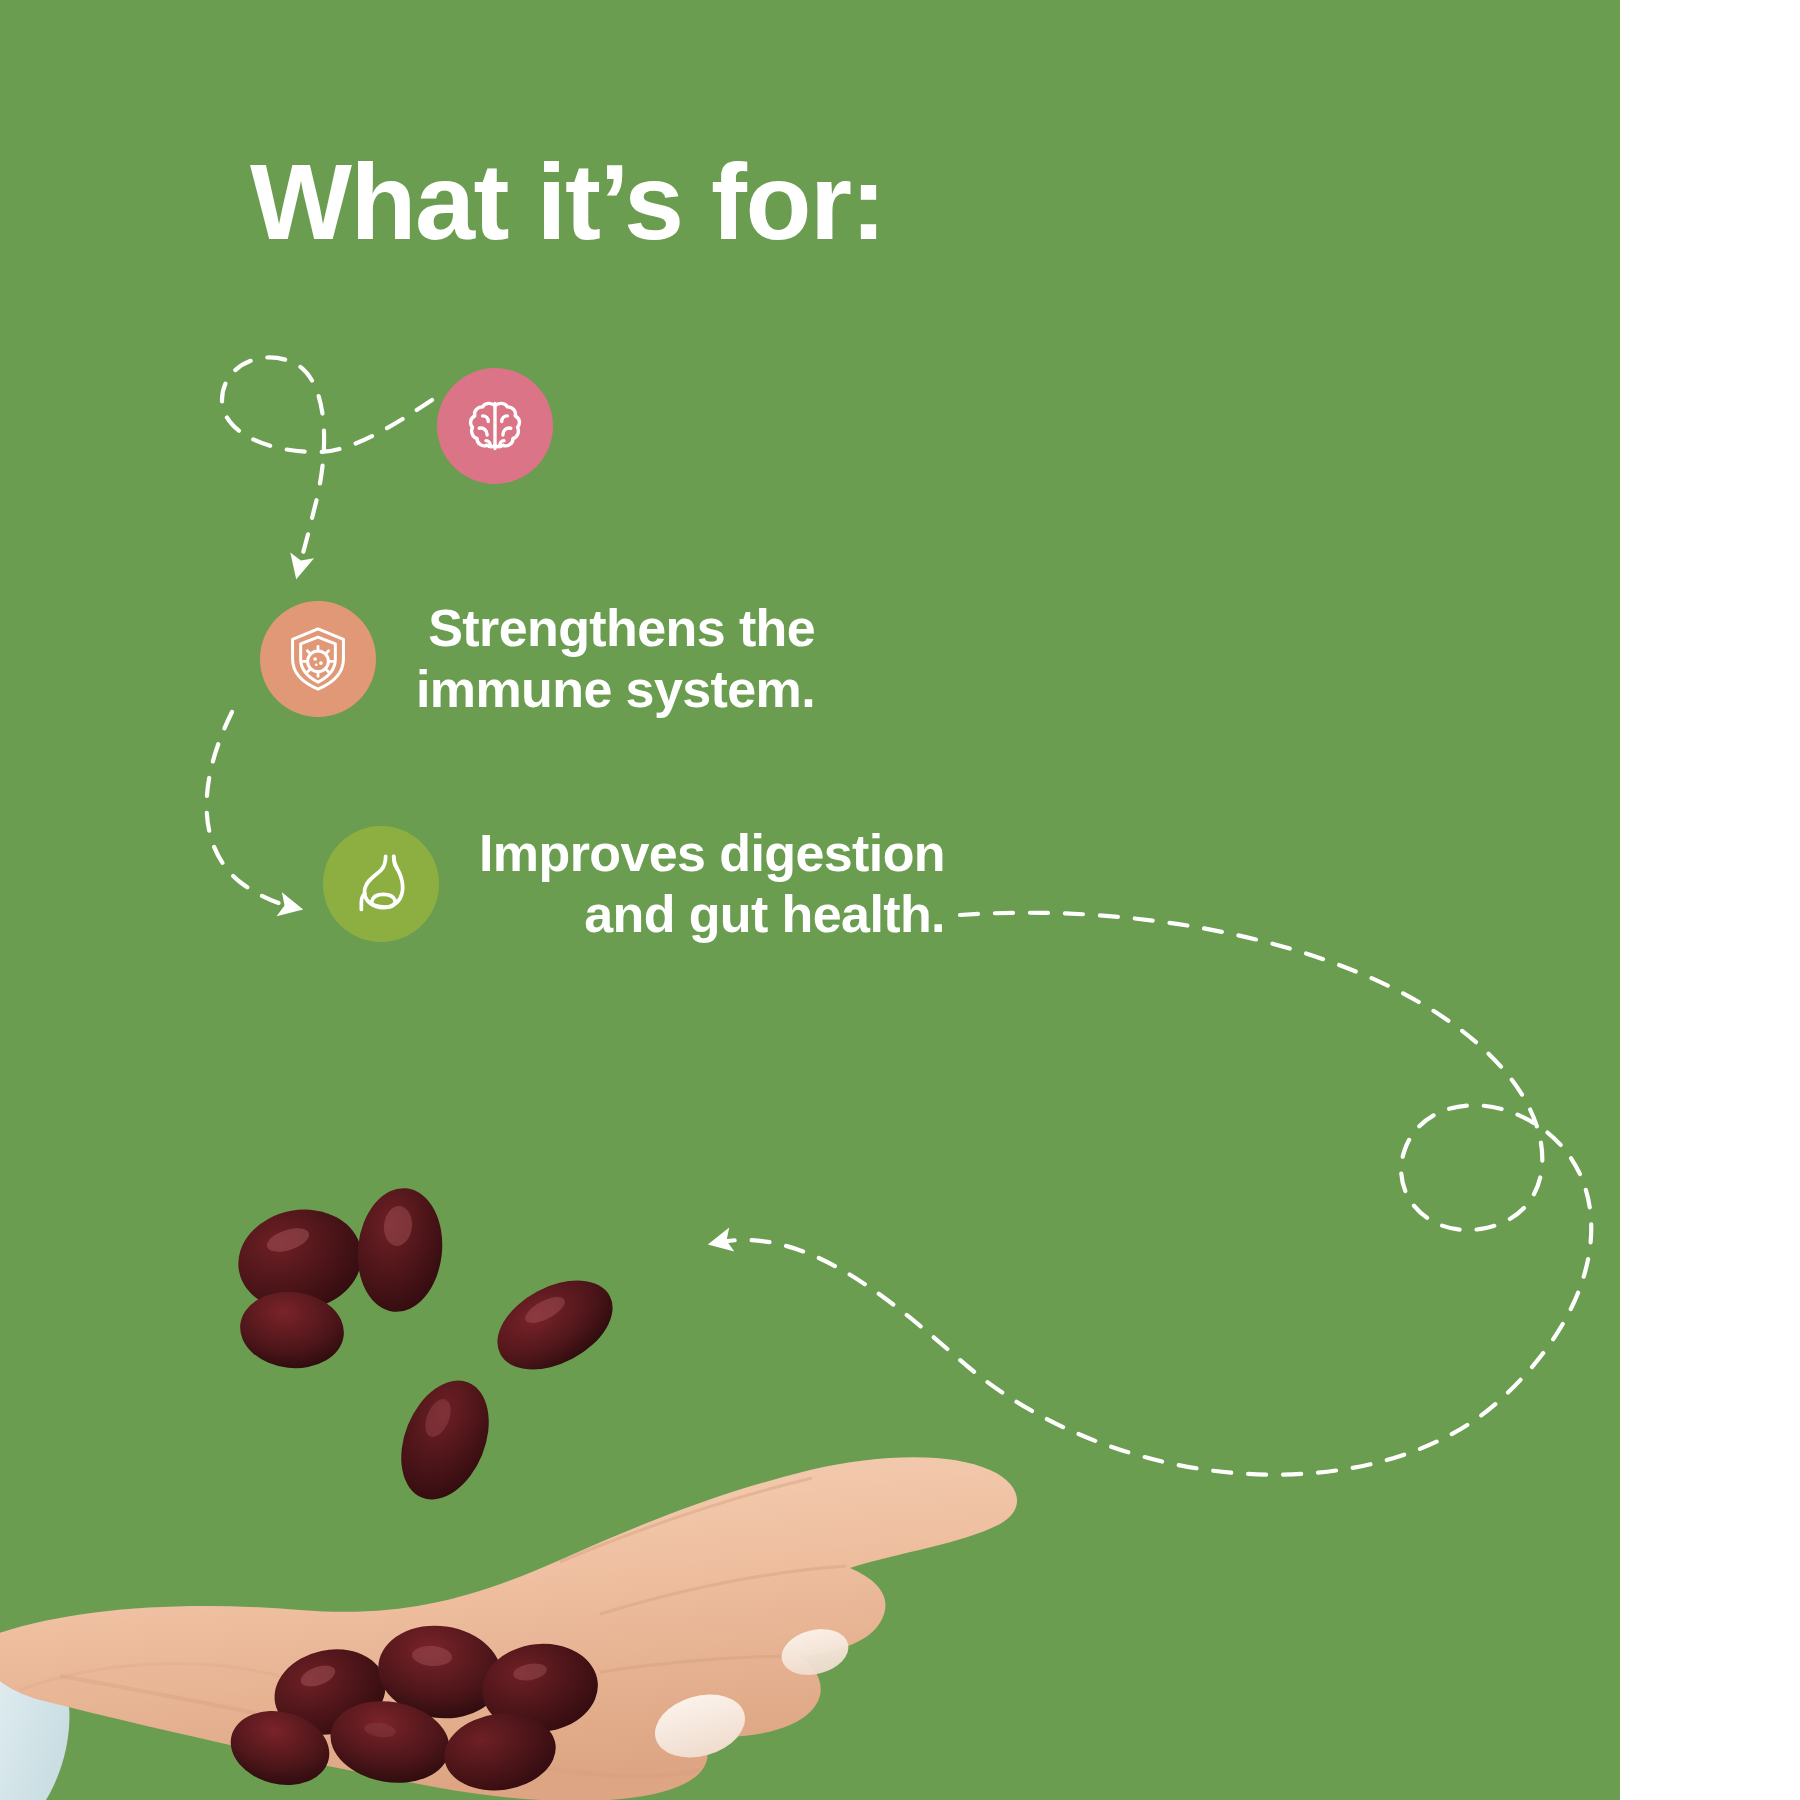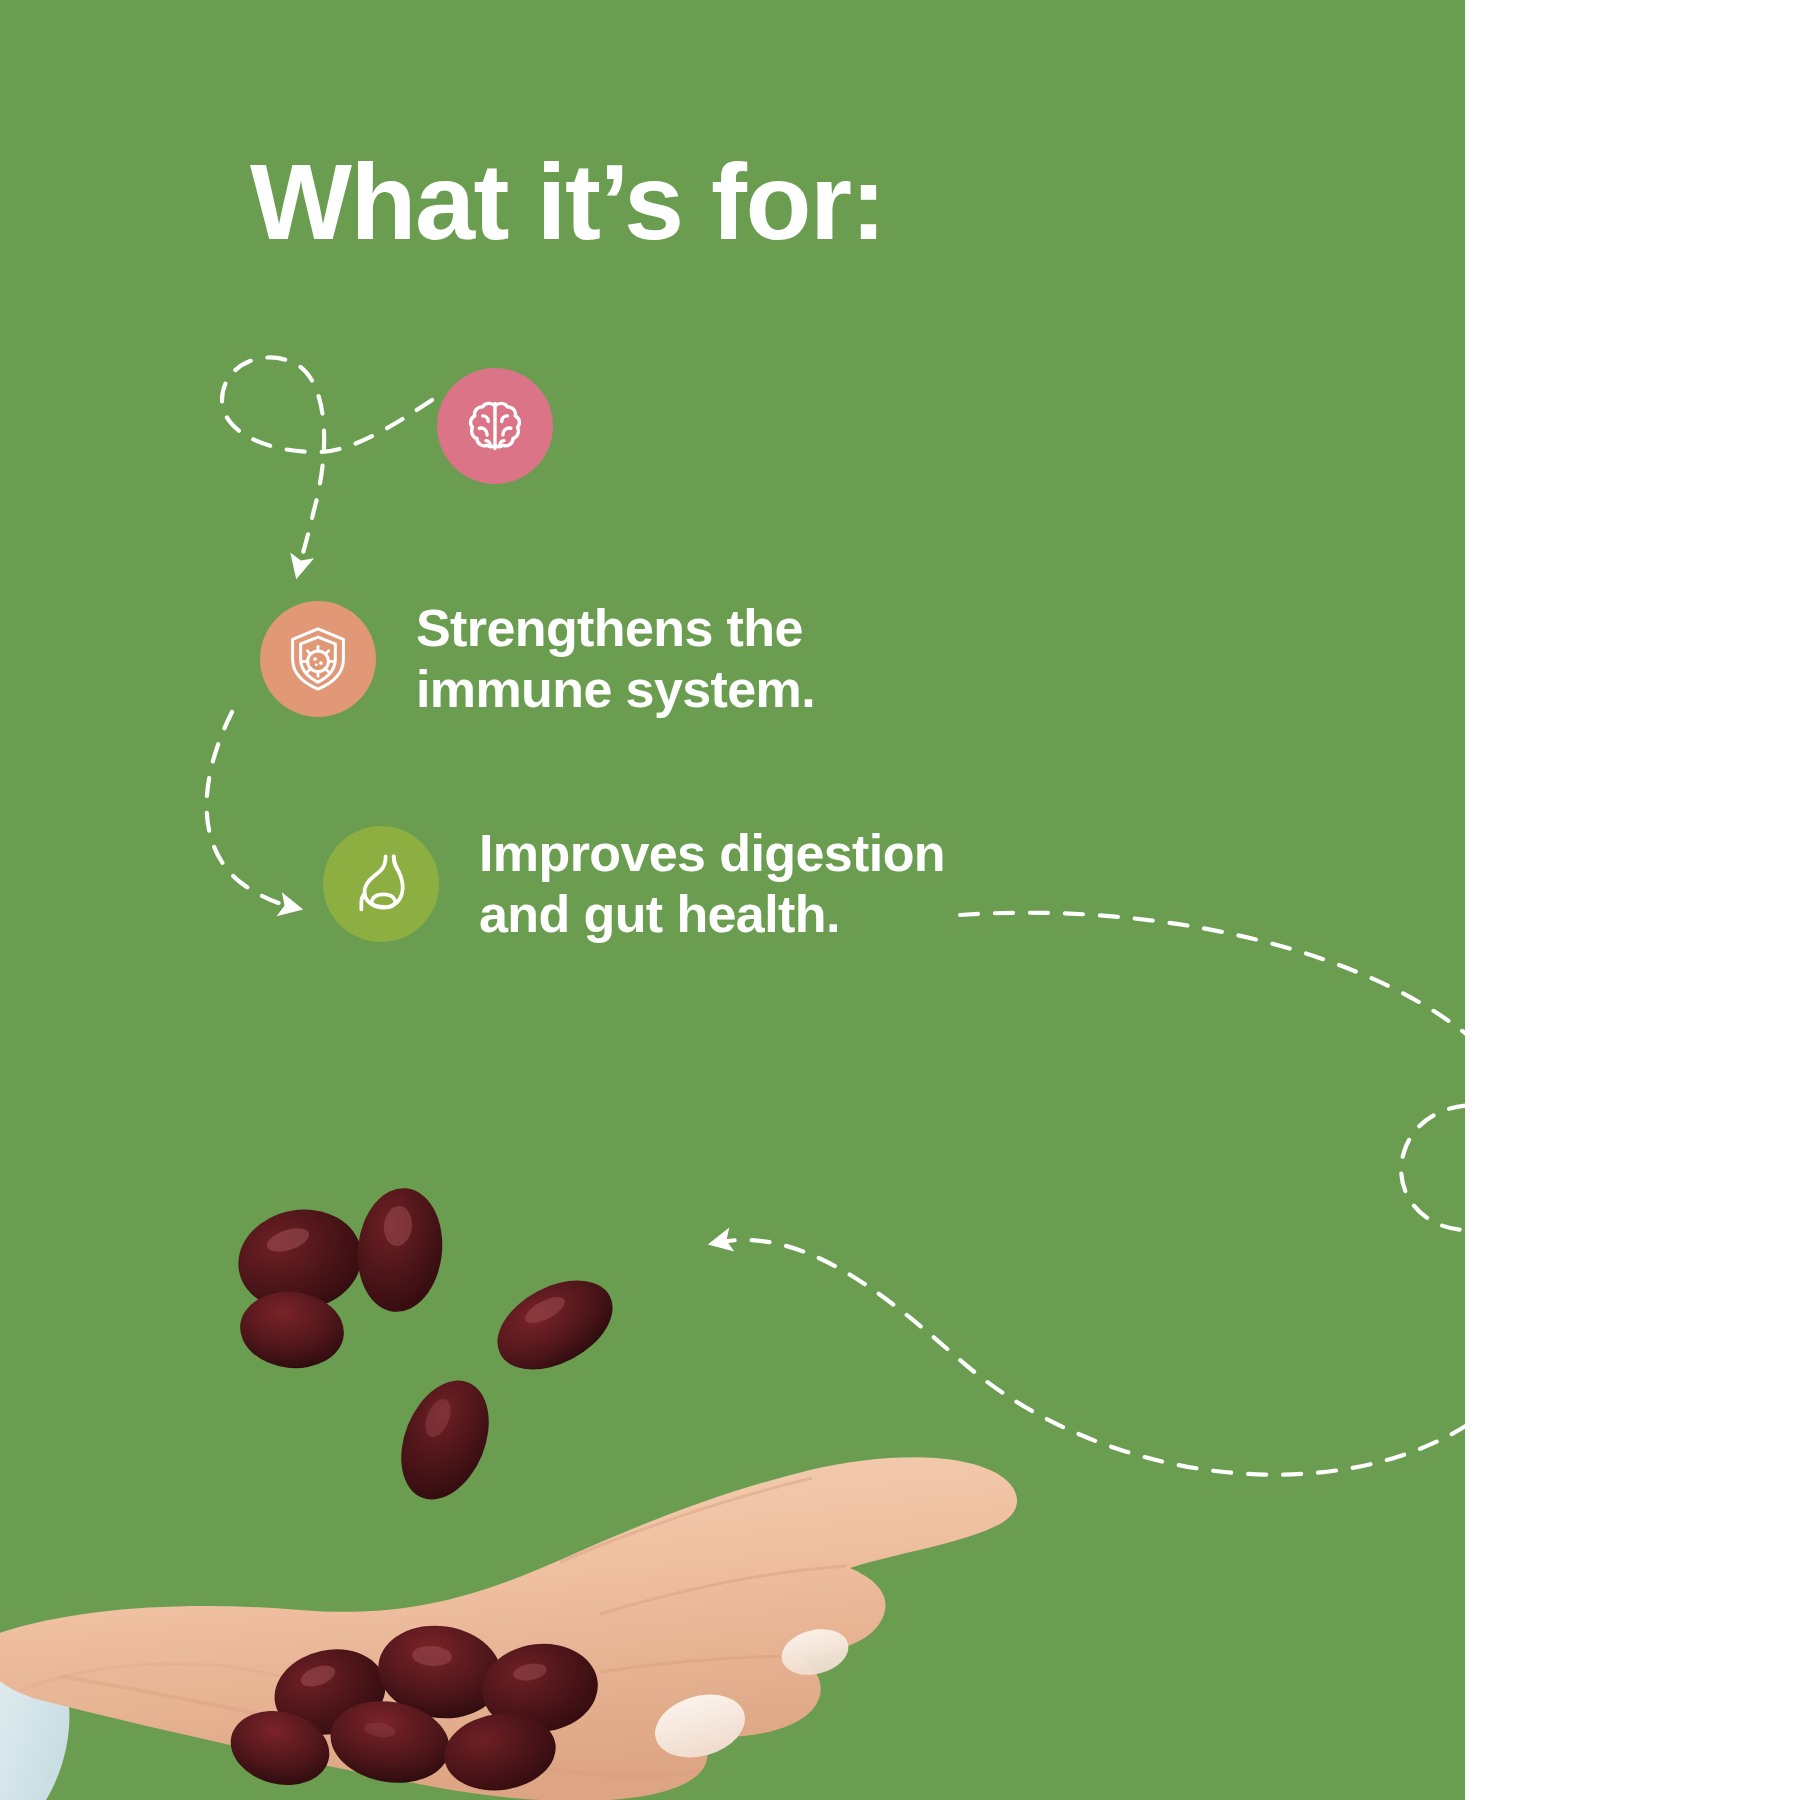--- a/index.html
+++ b/index.html
@@ -7,24 +7,25 @@
     padding: 0;
   }
   body {
     width: 1800px;
     height: 1800px;
     overflow: hidden;
     font-family: "Liberation Sans", sans-serif;
   }
   #poster {
     position: relative;
-    width: 1465px;
+    width: 1620px;
     height: 1800px;
     background: #6B9D50;
     overflow: hidden;
+    text-align: right;
   }
 
   
   #headline {
     position: absolute;
     left: 250px;
     top: 148px;
     font-size: 108px;
     line-height: 1.0;
     font-weight: 800;

